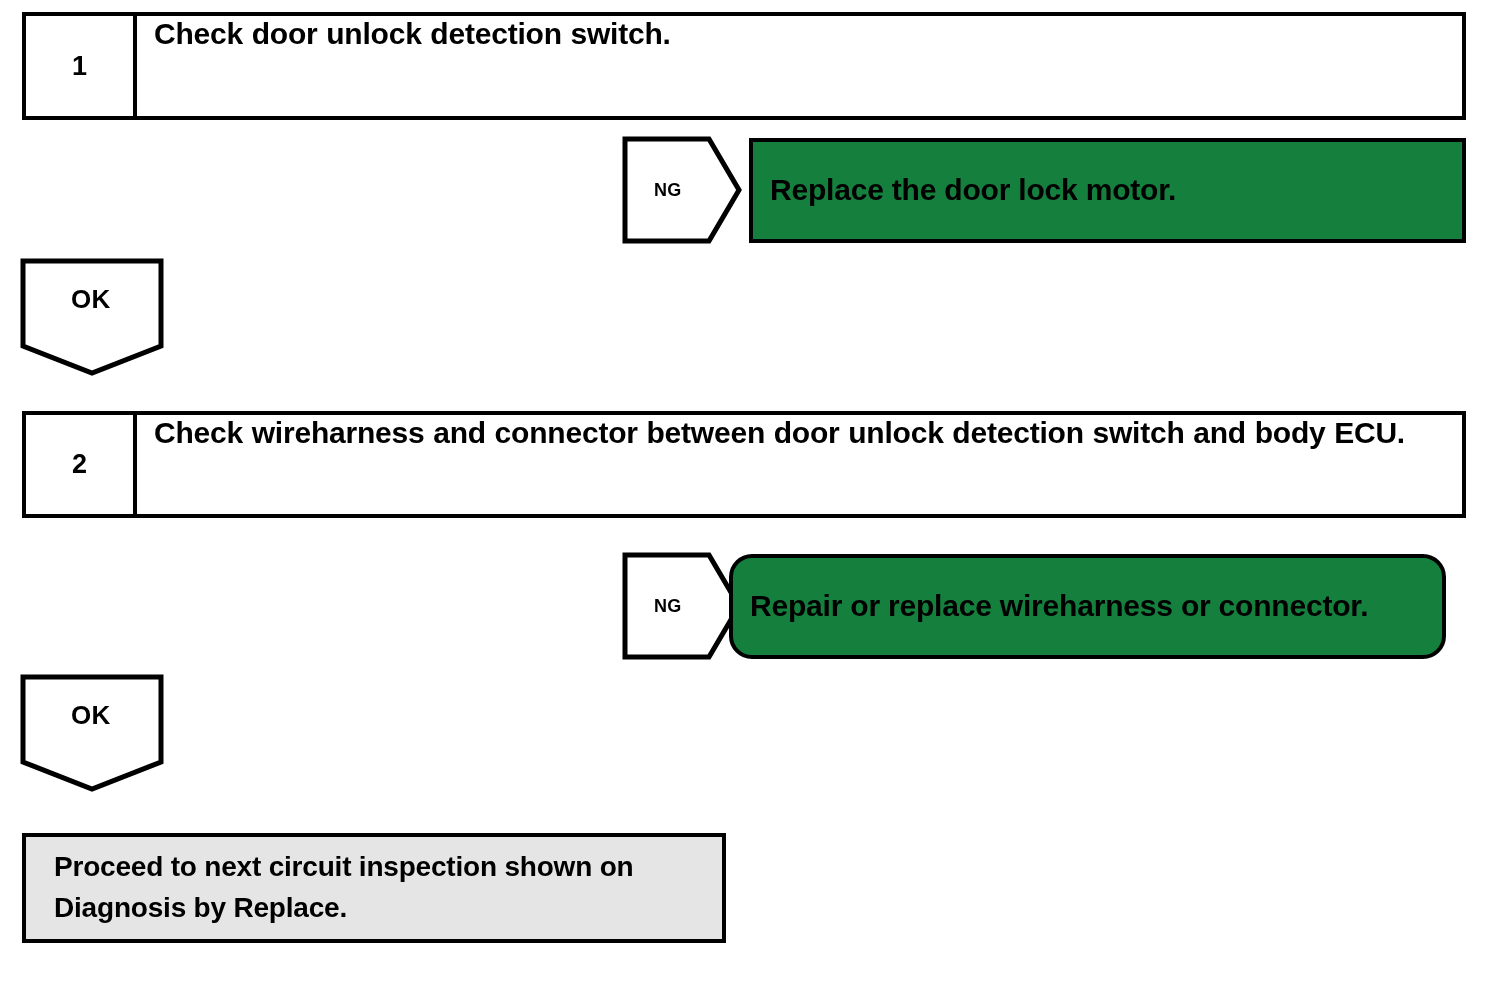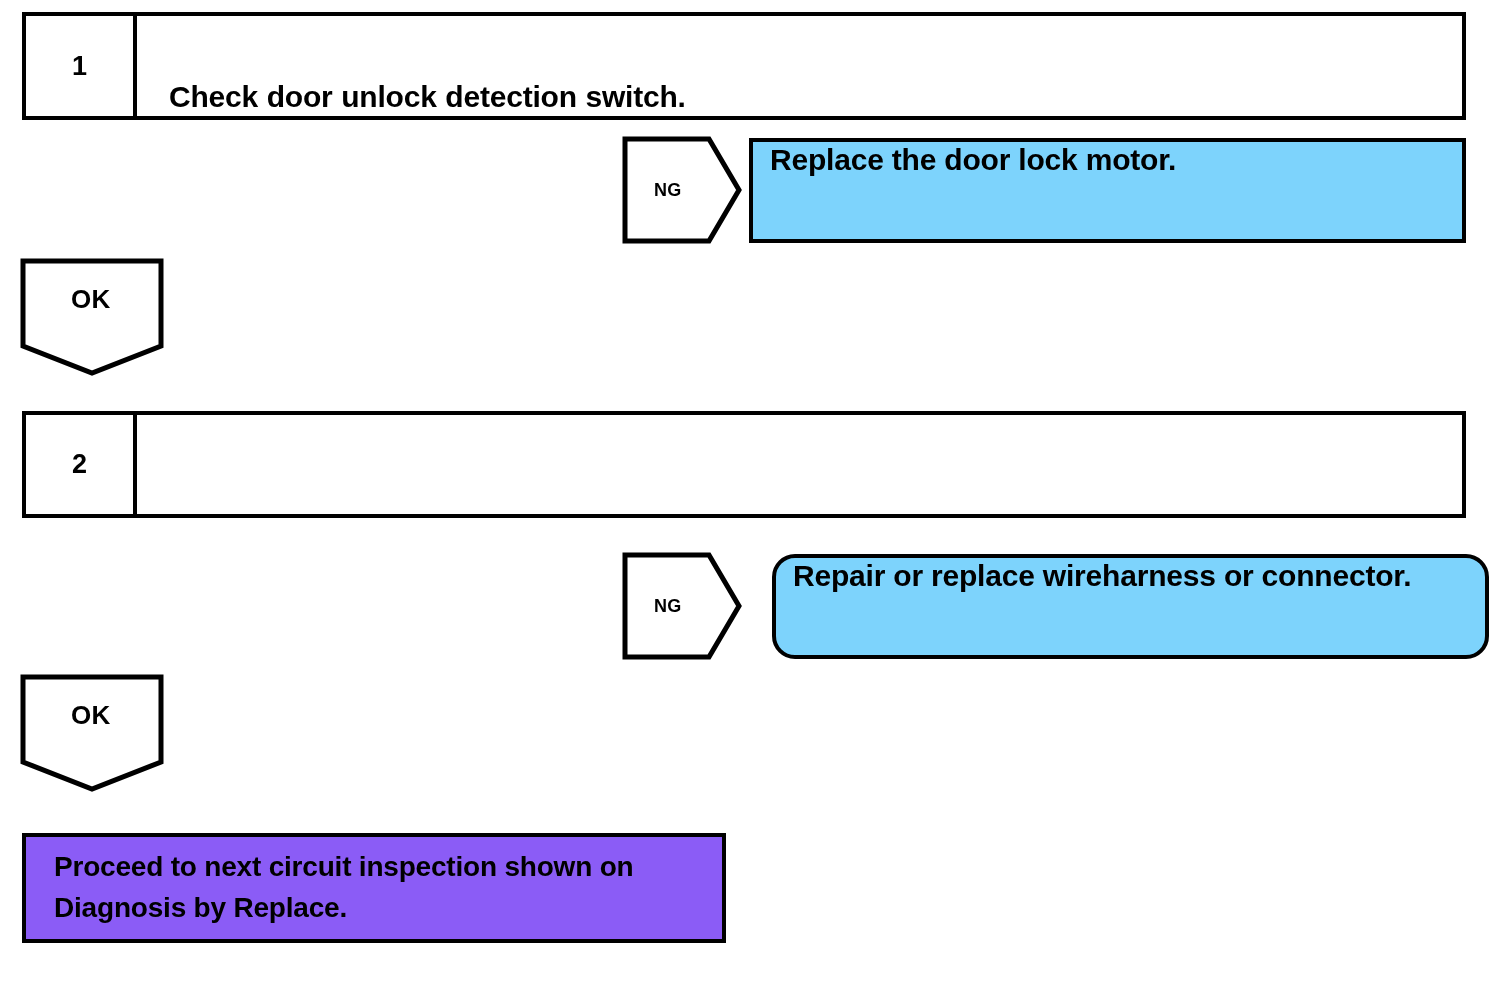--- a/index.html
+++ b/index.html
@@ -38,57 +38,58 @@
     display: flex;
     align-items: center;
     justify-content: center;
     font-size: 27px;
     font-weight: bold;
     letter-spacing: 0px;
   }
   .step-text {
     flex: 1 1 auto;
     display: flex;
-    align-items: flex-end;
-    padding-left: 32px;
+    align-items: flex-start;
+    padding-left: 17px;
     padding-right: 10px;
   }
   .step-text span {
     display: block;
     font-size: 30px;
     font-weight: bold;
     line-height: 1.22;
     letter-spacing: -0.2px;
     word-spacing: 0.5px;
   }
 
   
   .result-box {
     position: absolute;
     box-sizing: border-box;
     border: 4px solid #000;
-    background: #7dd3fc;
-    display: flex;
+    background: #15803d;
+    display: flex;
+    align-items: center;
     padding-left: 17px;
     padding-right: 10px;
   }
   .result-box span {
     display: block;
     font-size: 30px;
     font-weight: bold;
     line-height: 1.22;
     letter-spacing: -0.2px;
   }
 
   
   .final-box {
     position: absolute;
     box-sizing: border-box;
     border: 4px solid #000;
-    background: #8b5cf6;
+    background: #e5e5e5;
     display: flex;
     align-items: center;
     padding-left: 28px;
     padding-right: 10px;
   }
   .final-box span {
     display: block;
     font-size: 28px;
     font-weight: bold;
     line-height: 1.45;
@@ -161,30 +162,33 @@
 
   <div class="ok-pentagon" style="left:20px; top:258px; width:145px; height:118px;">
     <svg width="145" height="118" viewBox="0 0 145 118" aria-hidden="true">
       <polygon points="3,3 141,3 141,88 72,115 3,88" fill="#ffffff" stroke="#000000" stroke-width="5" stroke-linejoin="miter"></polygon>
     </svg>
     <div class="ok-label">OK</div>
   </div>
 
   <div class="step-box" style="left:22px; top:411px; width:1444px; height:107px;">
     <div class="step-num">2</div>
+    <div class="step-text">
+      <span>Check wireharness and connector between door unlock detection switch and body ECU.</span>
+    </div>
   </div>
 
   <div class="ng-chevron" style="left:622px; top:552px; width:120px; height:108px;">
     <svg width="120" height="108" viewBox="0 0 120 108" aria-hidden="true">
       <polygon points="3,3 87,3 117,54 87,105 3,105" fill="#ffffff" stroke="#000000" stroke-width="5" stroke-linejoin="miter"></polygon>
     </svg>
     <div class="ng-label">NG</div>
   </div>
 
-  <div class="result-box" style="left:772px; top:554px; width:717px; height:105px;border-radius:23px;">
+  <div class="result-box" style="left:729px; top:554px; width:717px; height:105px;border-radius:23px;">
     <span>Repair or replace wireharness or connector.</span>
   </div>
 
   <div class="ok-pentagon" style="left:20px; top:674px; width:145px; height:118px;">
     <svg width="145" height="118" viewBox="0 0 145 118" aria-hidden="true">
       <polygon points="3,3 141,3 141,88 72,115 3,88" fill="#ffffff" stroke="#000000" stroke-width="5" stroke-linejoin="miter"></polygon>
     </svg>
     <div class="ok-label">OK</div>
   </div>
 

